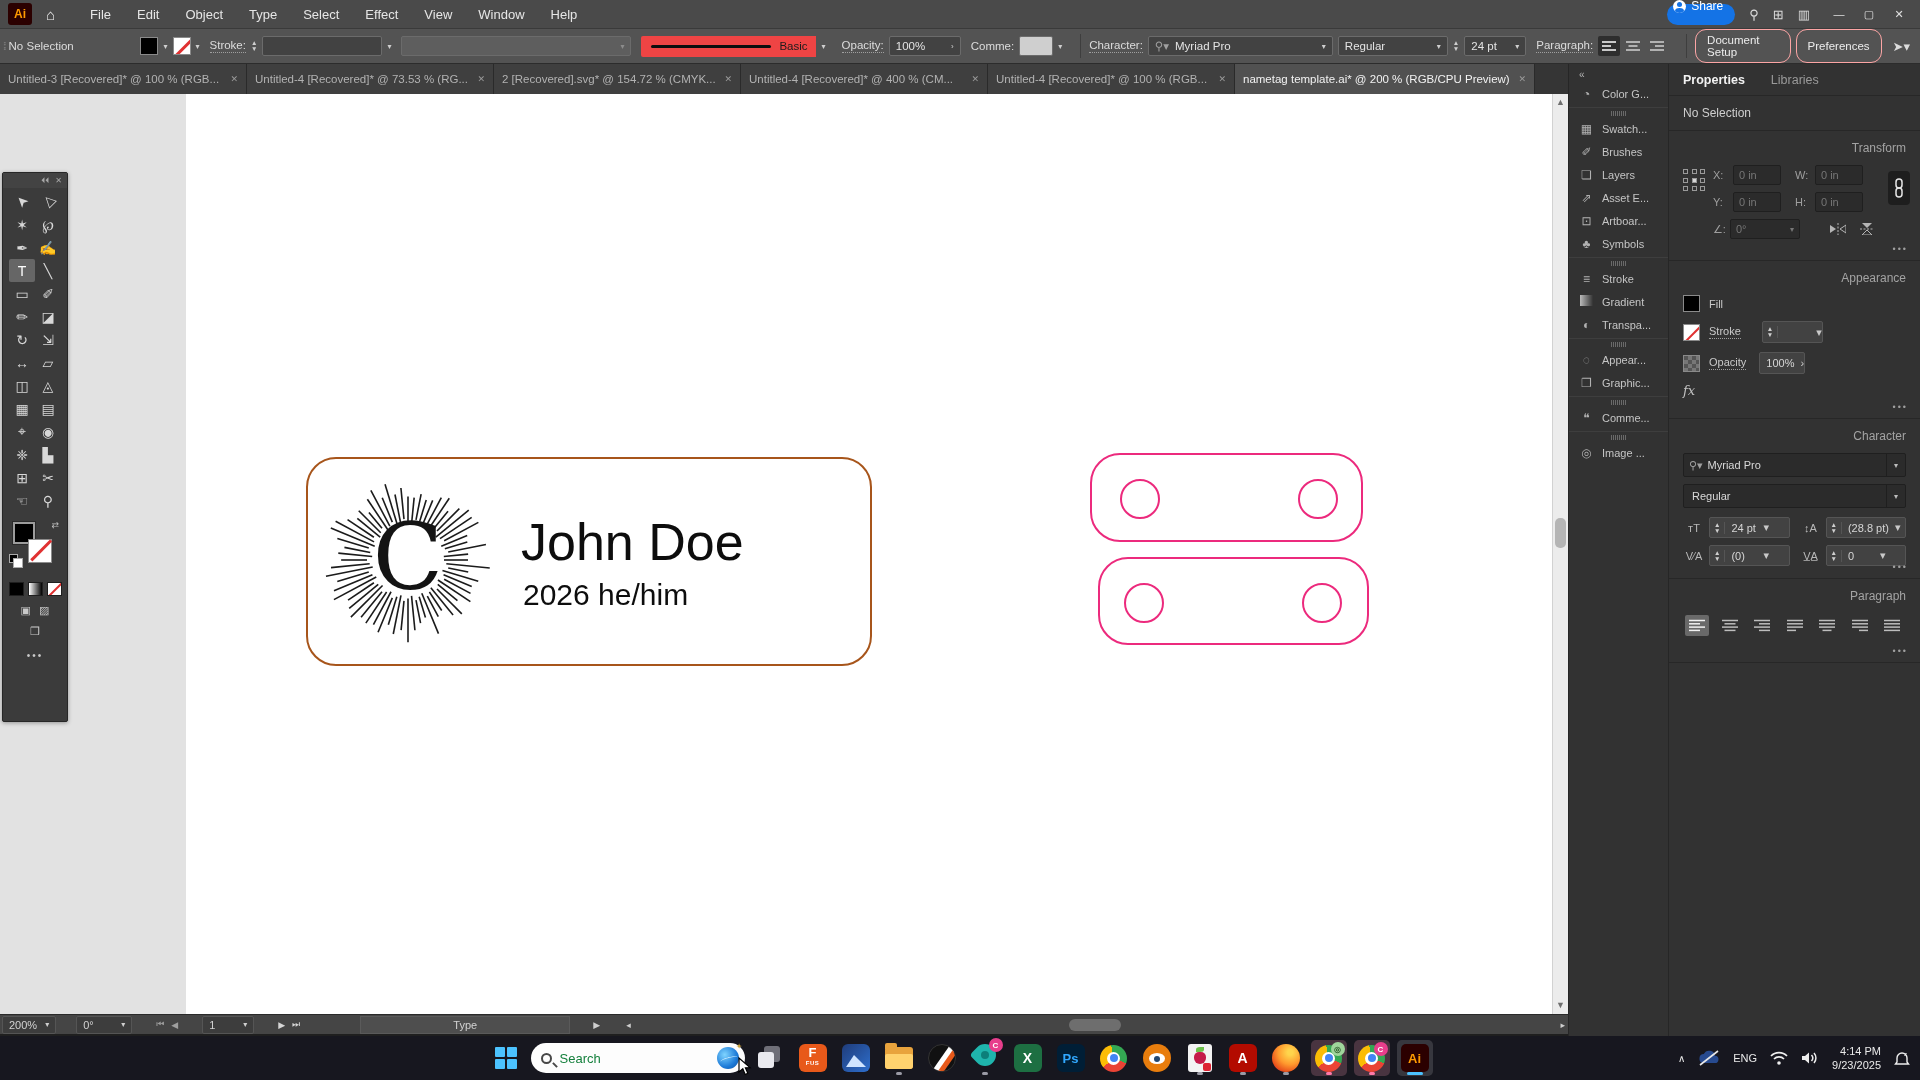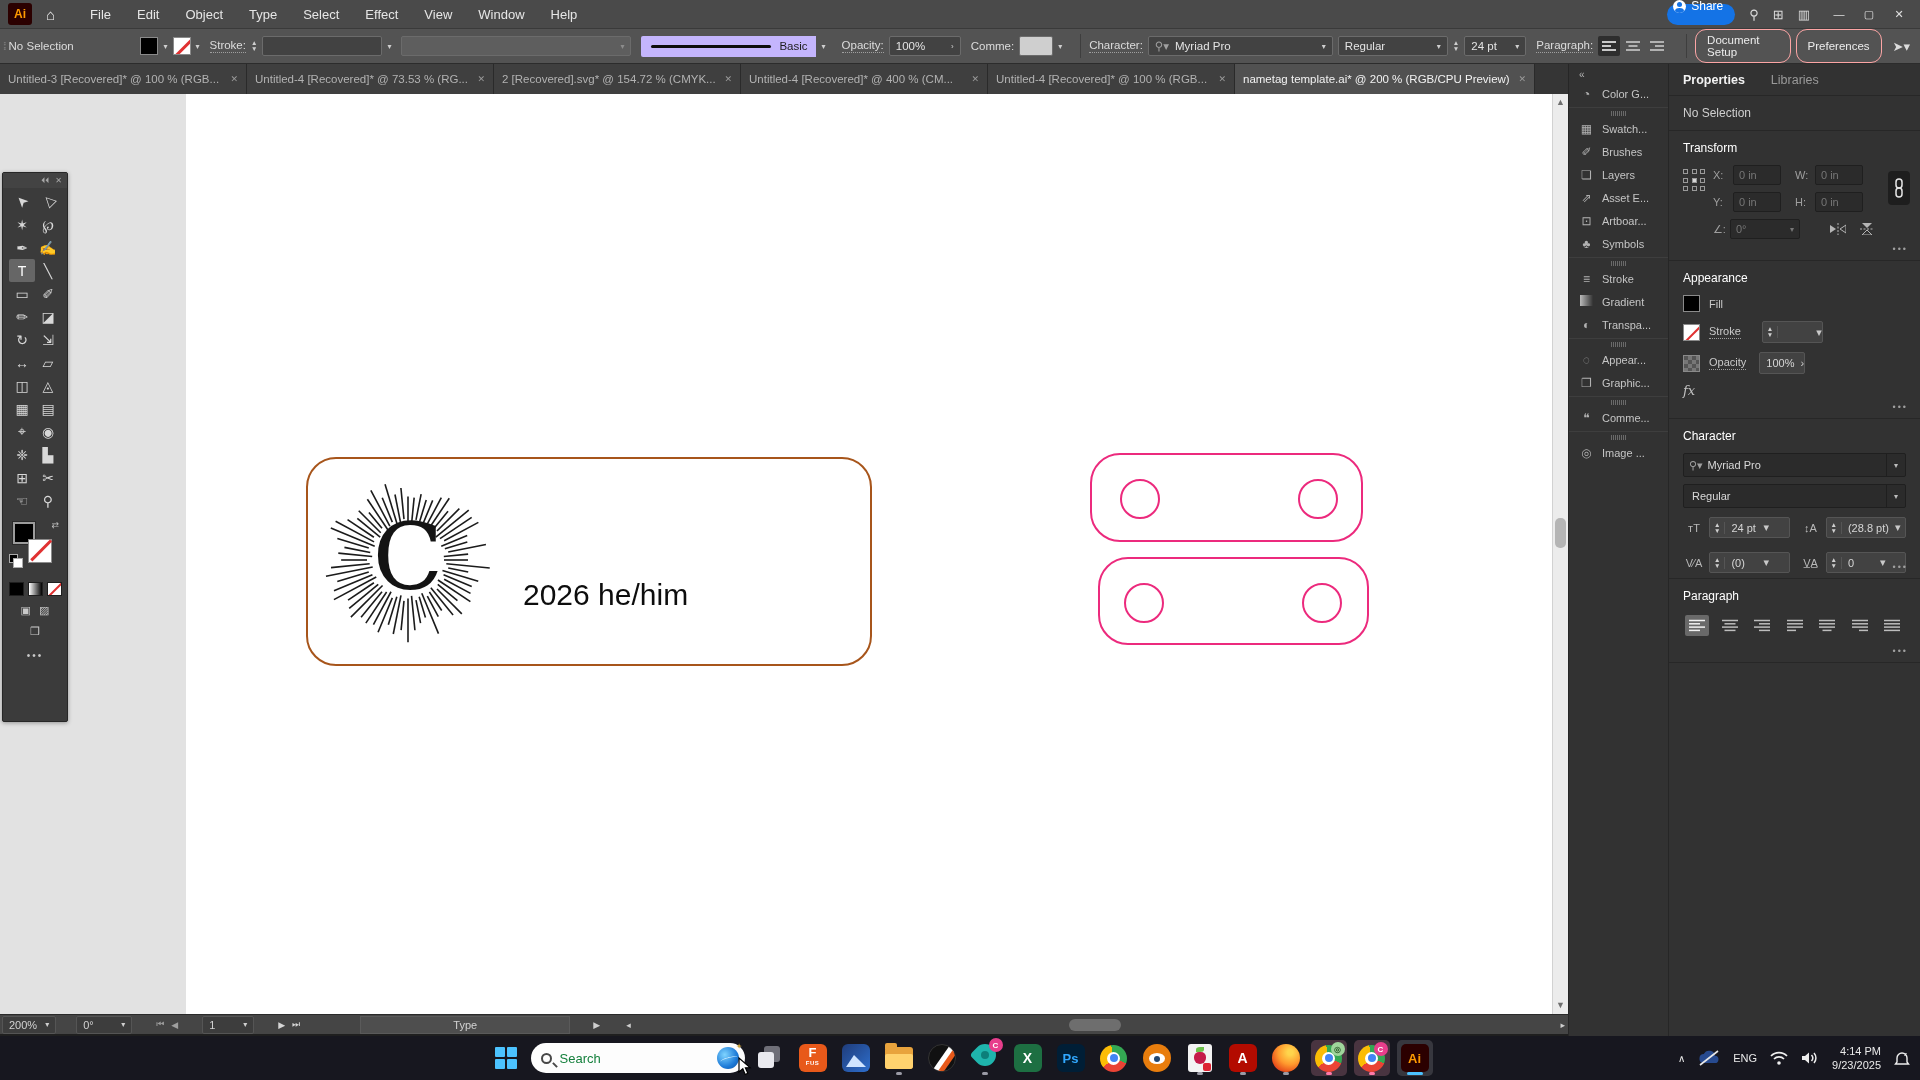--- a/index.html
+++ b/index.html
@@ -34,21 +34,21 @@
   .swatch.none { background:#fff; position:relative; overflow:hidden; }
   .swatch.none:before { content:""; position:absolute; left:-3px; top:7px; width:28px; height:2.5px; background:#e03131; transform:rotate(-45deg); }
   .chev { color:#cfcfcf; font-size:8px; }
   .dotted { border-bottom:1px dotted #9f9f9f; padding-bottom:1px; }
   .stepper { display:flex; flex-direction:column; font-size:6.5px; line-height:6px; color:#cfcfcf; }
   .field { background:#424242; border:1px solid #6b6b6b; height:20px; display:flex; align-items:center;
            padding:0 6px; color:#e3e3e3; border-radius:2px; }
   .wprofile { width:230px; height:20px; background:#5e5e5e; border:1px solid #6b6b6b; border-radius:2px;
               display:flex; align-items:center; justify-content:flex-end; padding:0 6px; color:#8c8c8c; font-size:8px; }
   .brushline { width:120px; height:3px; background:#0d0d0d; border-radius:2px; margin-right:8px; }
-  .basicbox { background:#c4b5fd; color:#1c1c1c; height:21px; display:flex; align-items:center; padding:0 8px 0 10px; border-radius:2px 0 0 2px; }
+  .basicbox { background:#ef4444; color:#1c1c1c; height:21px; display:flex; align-items:center; padding:0 8px 0 10px; border-radius:2px 0 0 2px; }
   .cb-btn { border:1px solid #fca5a5; border-radius:11px; height:21px; display:flex; align-items:center; padding:16px 11px; color:#ececec; }
   .vsep { width:1px; height:24px; background:#3e3e3e; margin:0 8px; }
   .alignbtns { display:flex; gap:2px; }
   .al-btn { width:22px; height:20px; display:flex; align-items:center; justify-content:center; border-radius:2px; }
   .al-btn.on { background:#2e2e2e; }
   .al-btn svg { display:block; }
 
   
   .workspace { position:absolute; left:0; top:64px; width:1920px; height:972px; display:flex; }
   .main-col { width:1568px; display:flex; flex-direction:column; }
@@ -125,21 +125,21 @@
   .ps-item .ic { width:17px; text-align:center; color:#b2b2b2; font-size:12px; }
   .ps-sep { height:10px; display:flex; align-items:center; justify-content:center; gap:1px; border-top:1px solid #3e3e3e; margin-top:2px; padding-top:2px; }
   .ps-sep i { width:1px; height:5px; background:#6a6a6a; display:block; }
   .grad-ic { width:13px; height:11px; background:linear-gradient(90deg,#bbb,#333); display:inline-block; }
 
   .props { flex:1; color:#c9c9c9; font-size:11px; }
   .props-tabs { height:32px; display:flex; align-items:center; gap:26px; padding-left:14px; border-bottom:1px solid #272727; }
   .ptab { font-size:12.5px; color:#9a9a9a; }
   .ptab.active { color:#f2f2f2; font-weight:bold; }
   .psec { padding:10px 14px 8px; border-bottom:1px solid #272727; position:relative; }
-  .psec h4 { font-size:12px; color:#ffffff; font-weight:normal; margin-bottom:10px; }
+  .psec h4 { font-size:12px; color:#a3a3a3; font-weight:normal; margin-bottom:10px;text-align:right; }
   .noselect { font-size:12px; color:#cfcfcf; padding:10px 14px; border-bottom:1px solid #272727; }
   .pfield { background:#2b2b2b; border:1px solid #1f1f1f; border-radius:2px; height:20px; display:flex; align-items:center; padding:0 5px; color:#767676; }
   .tf-grid { display:flex; gap:6px; }
   .refpoint { width:24px; display:grid; grid-template-columns:repeat(3,1fr); gap:2px; margin-top:4px; height:24px; }
   .refpoint i { width:5px; height:5px; border:1px solid #9a9a9a; display:block; }
   .refpoint i.c { background:#d8d8d8; }
   .tf-rows { flex:1; }
   .tf-row { display:flex; align-items:center; gap:4px; margin-bottom:7px; }
   .tf-row label { color:#9f9f9f; width:16px; }
   .tf-row .pfield { width:48px; }
@@ -155,21 +155,21 @@
   .ap-sw.checker { background:conic-gradient(#777 25%,#555 0 50%,#777 0 75%,#555 0) 0 0/8px 8px; }
   .combo { display:flex; align-items:center; border:1px solid #555; border-radius:2px; height:22px; background:#424242; }
   .combo .st { padding:0 4px; border-right:1px solid #555; }
   .combo .val { min-width:38px; padding:0 6px; color:#d6d6d6; }
   .fx { font-style:italic; font-family:"DejaVu Serif", serif; color:#c2c2c2; font-size:13px; }
   .ch-select { display:flex; align-items:center; background:#2b2b2b; border:1px solid #1f1f1f; border-radius:2px;
                height:24px; margin-bottom:7px; color:#d9d9d9; }
   .ch-select .mg { padding:0 5px; color:#9f9f9f; font-size:11px; }
   .ch-select .nm { flex:1; }
   .ch-select .dd { padding:0 7px; color:#bdbdbd; font-size:8px; border-left:1px solid #1f1f1f; height:100%; display:flex; align-items:center; }
-  .ch-grid { display:grid; grid-template-columns:1fr 1fr; gap:14px 10px; margin-top:9px; }
+  .ch-grid { display:grid; grid-template-columns:1fr 1fr; gap:7px 10px; margin-top:9px; }
   .ch-cell { display:flex; align-items:center; gap:4px; }
   .ch-ic { width:22px; color:#b9b9b9; font-size:11px; text-align:center; }
   .ch-cell .combo { flex:1; height:21px; }
   .pg-row { display:flex; justify-content:space-between; padding:2px 2px 10px; }
   .pg-btn { width:24px; height:21px; display:flex; align-items:center; justify-content:center; border-radius:2px; }
   .pg-btn.on { background:#696969; }
   .qa { padding:12px 14px; font-size:12px; color:#d2d2d2; }
 
   
   .taskbar { position:absolute; left:0; top:1036px; width:1920px; height:44px; background:#17171f;
@@ -469,20 +469,21 @@
             <line x1="114.99137802864844" y1="57.008621971351545" x2="137.34152474323912" y2="34.658475256760845" stroke="#1b1b1b" stroke-width="1.6"></line>
             <line x1="113.82837632105853" y1="63.16184177010875" x2="146.75877985705927" y2="36.136558014683786" stroke="#1b1b1b" stroke-width="1.6"></line>
             <line x1="118.01158007364799" y1="64.61054602874532" x2="149.6704502906987" y2="43.45676524905251" stroke="#1b1b1b" stroke-width="1.6"></line>
             <line x1="122.15877183828255" y1="66.67273379013409" x2="156.37903526503752" y2="48.381621913363944" stroke="#1b1b1b" stroke-width="1.6"></line>
             <line x1="119.25966317040633" y1="72.22339643485678" x2="145.19797432869547" y2="61.47939616804004" stroke="#1b1b1b" stroke-width="1.6"></line>
             <line x1="122.84220292569003" y1="74.82403992570316" x2="145.3041893384563" y2="68.01027084015732" stroke="#1b1b1b" stroke-width="1.6"></line>
             <line x1="126.21219649653244" y1="78.00129679733872" x2="163.9346957911186" y2="70.4978251591751" stroke="#1b1b1b" stroke-width="1.6"></line>
             <line x1="121.82665016019908" y1="82.47138294813583" x2="146.109250750738" y2="80.07975553881214" stroke="#1b1b1b" stroke-width="1.6"></line>
           </svg>
         <div class="monogram">C</div>
+        <div class="nt-name">John Doe</div>
         <div class="nt-sub">2026 he/him</div>
 
         <div class="cutshape cut1">
           <span class="cutcircle" style="left:28px; top:24px;"></span>
           <span class="cutcircle" style="left:206px; top:24px;"></span>
         </div>
         <div class="cutshape cut2">
           <span class="cutcircle" style="left:24px; top:24px;"></span>
           <span class="cutcircle" style="left:202px; top:24px;"></span>
         </div>

